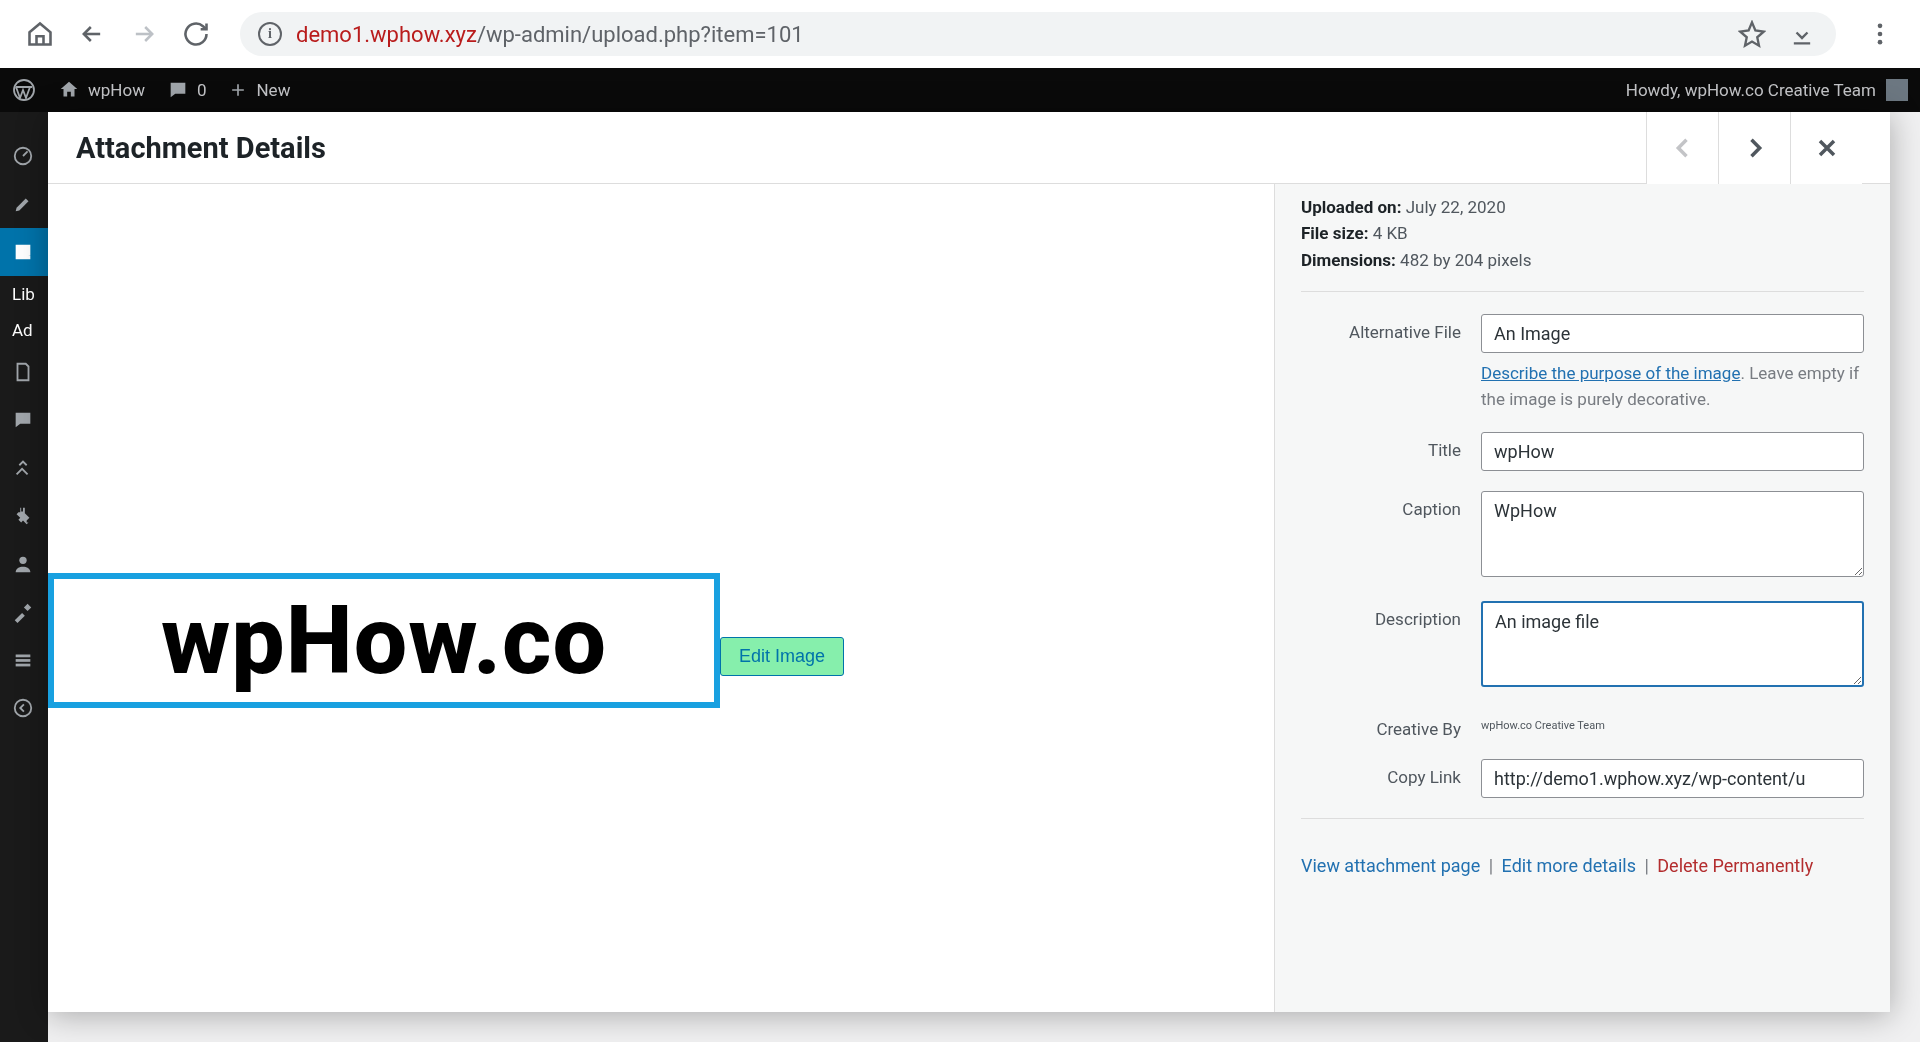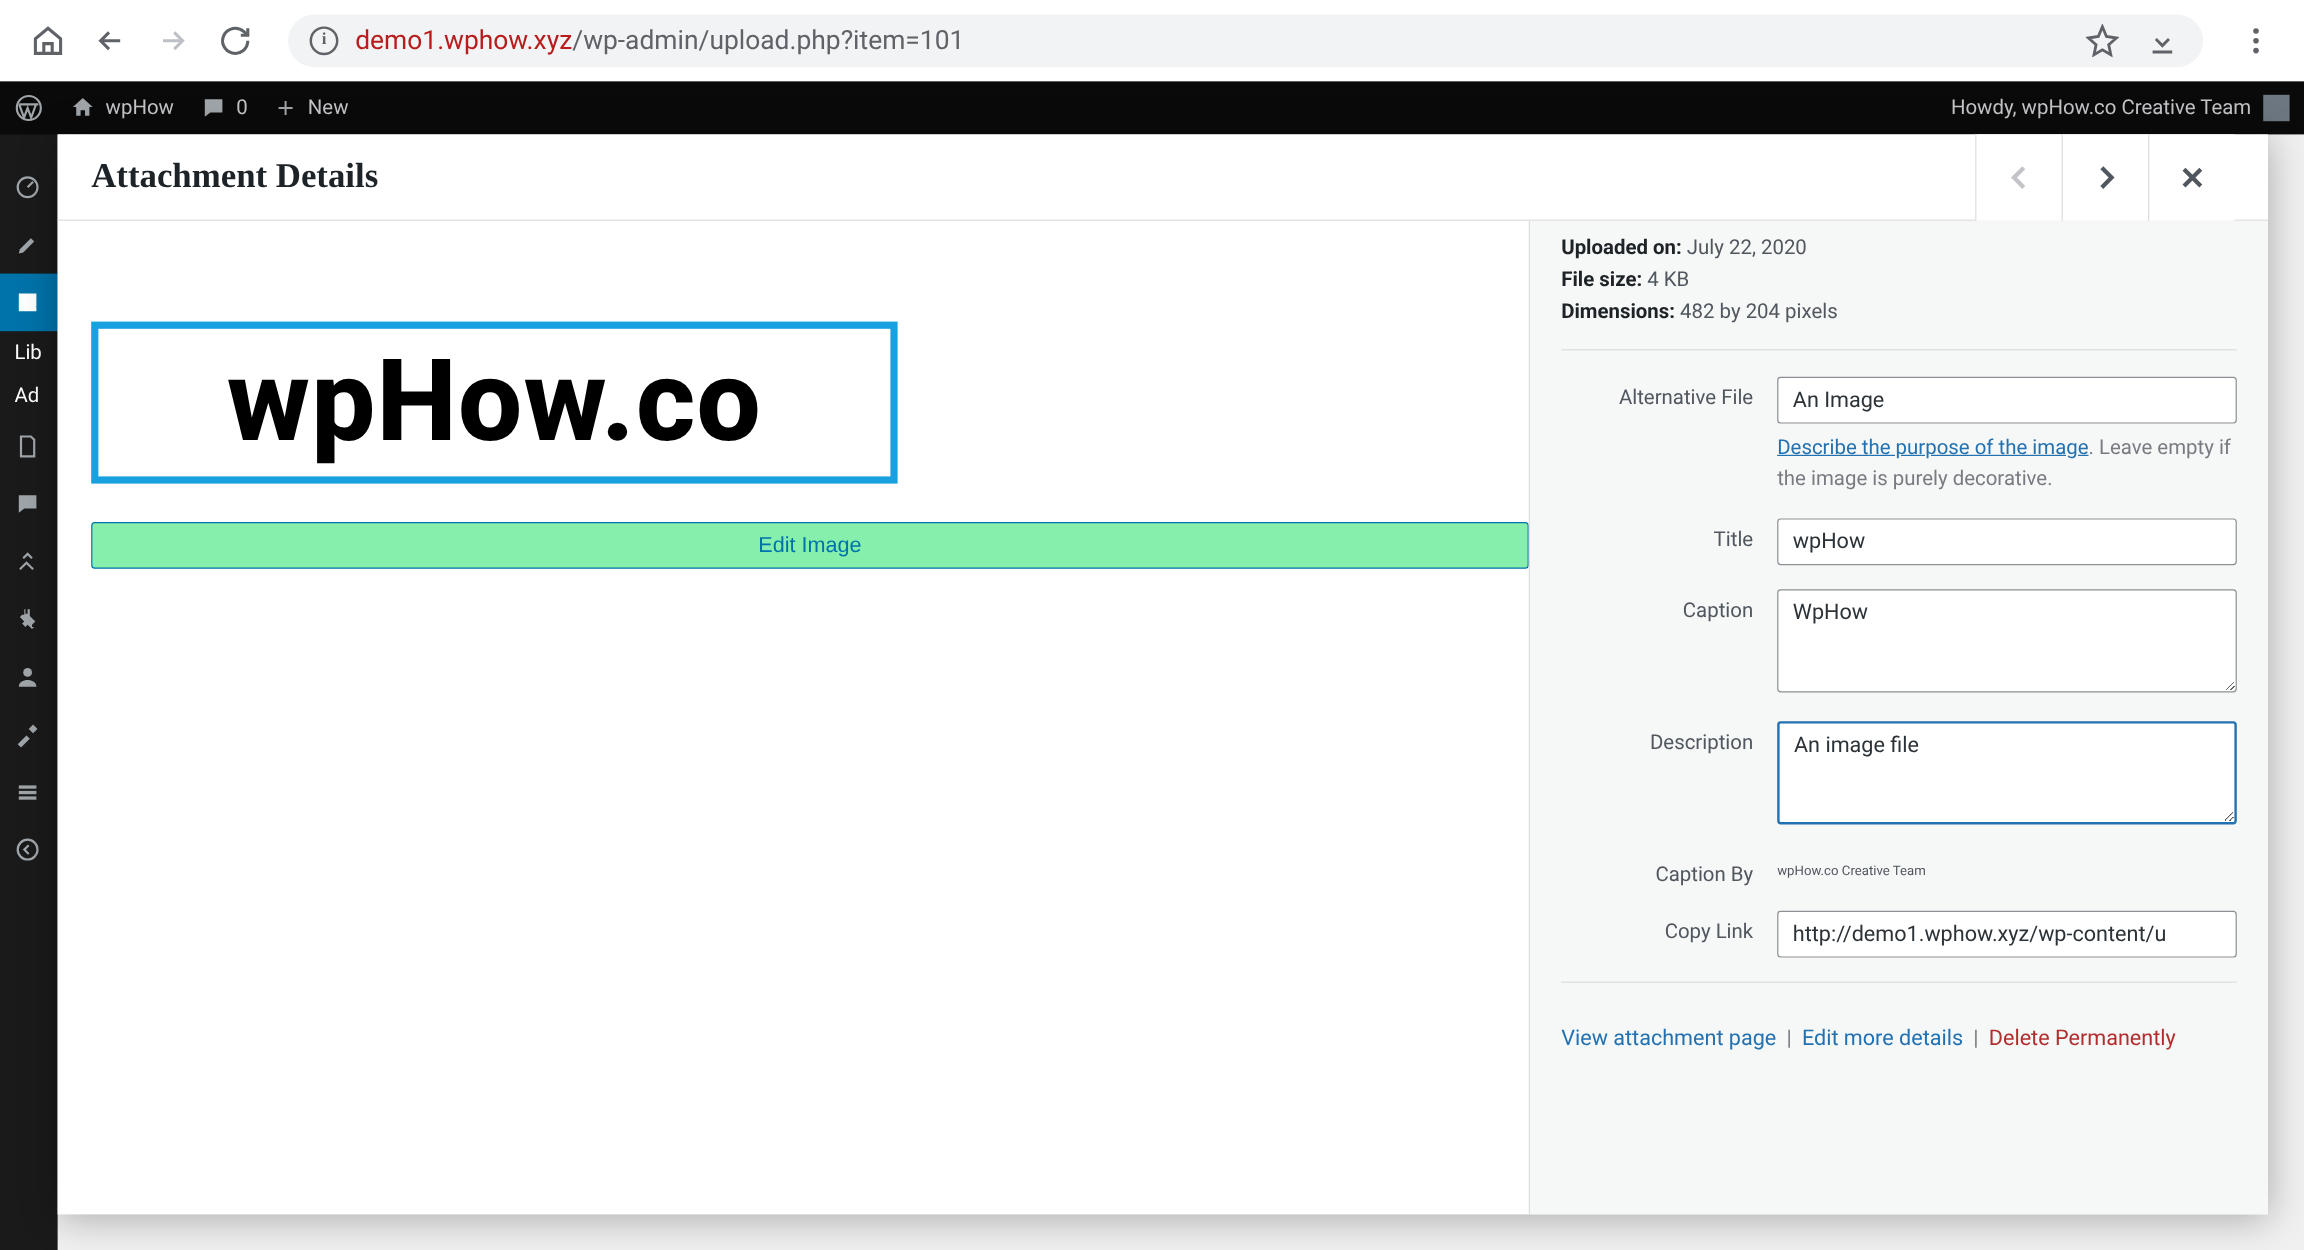--- a/index.html
+++ b/index.html
@@ -29,28 +29,28 @@
 .wp-sidebar { width: 48px; background: #1a1a1a; display: flex; flex-direction: column; padding-top: 20px; }
 .wp-sidebar-item { height: 48px; display: flex; align-items: center; padding-left: 12px; color: #a0a5aa; }
 .wp-sidebar-item.active { background: #0073aa; color: #fff; }
 .wp-sidebar-label { color: #fff; font-size: 17px; padding: 8px 0 8px 12px; }
 
 .wp-content { flex: 1; background: #f0f0f1; position: relative; }
 
 
 .modal { position: absolute; top: 0; left: 0; right: 30px; bottom: 30px; background: #fff; box-shadow: 0 3px 30px rgba(0,0,0,0.3); display: flex; flex-direction: column; }
 .modal-header { height: 72px; display: flex; align-items: center; padding: 0 28px; border-bottom: 1px solid #ddd; }
-.modal-title { font-size: 29px; font-weight: 700; color: #1d2327; font-family: Liberation Serif, serif; }
+.modal-title { font-size: 29px; font-weight: 700; color: #1d2327; }
 .modal-nav { margin-left: auto; display: flex; }
 .modal-nav-btn { width: 72px; height: 72px; border: none; border-left: 1px solid #ddd; background: #fff; display: flex; align-items: center; justify-content: center; color: #50575e; cursor: pointer; }
 .modal-nav-btn.disabled { color: #c3c4c7; }
 .modal-nav-btn svg { width: 28px; height: 28px; }
 
 .modal-body { flex: 1; display: flex; overflow: hidden; }
-.preview-pane { flex: 1; display: flex; flex-direction: column; padding-top: 84px; margin-left: 28px; }
+.preview-pane { flex: 1; display: flex; flex-direction: row; align-items: center; padding-top: 84px; }
 .preview-img { width: 672px; height: 135px; border: 6px solid #18a0e0; background: #fff; display: flex; align-items: center; justify-content: center; }
 .preview-img-text { font-size: 95px; font-weight: 800; color: #000; letter-spacing: 1px; }
 .edit-image-btn { margin-top: 32px; padding: 8px 18px; border: 1.5px solid #0073aa; background: #86efac; color: #0073aa; font-size: 18px; border-radius: 3px; cursor: pointer; }
 
 .details-pane { width: 616px; background: #f6f7f7; border-left: 1px solid #ddd; overflow-y: auto; padding: 10px 26px 24px 26px; }
 .meta-list { font-size: 17px; color: #50575e; line-height: 1.55; margin-bottom: 18px; }
 .meta-list .label { font-weight: 700; color: #1d2327; }
 .meta-divider { border: none; border-top: 1px solid #ddd; margin-bottom: 22px; }
 
 .field-row { display: flex; align-items: flex-start; margin-bottom: 20px; }
@@ -288,21 +288,21 @@
           </div>
 
           <div class="field-row">
             <div class="field-label">Description</div>
             <div class="field-control">
               <textarea class="focused" style="">An image file</textarea>
             </div>
           </div>
 
           <div class="field-row">
-            <div class="field-label">Caption By</div>
+            <div class="field-label">Creative By</div>
             <div class="field-control">
               <div class="static-value">wpHow.co Creative Team</div>
             </div>
           </div>
 
           <div class="field-row">
             <div class="field-label">Copy Link</div>
             <div class="field-control">
               <input type="text" class="readonly-input" readonly="" value="http://demo1.wphow.xyz/wp-content/u" style="">
             </div>

